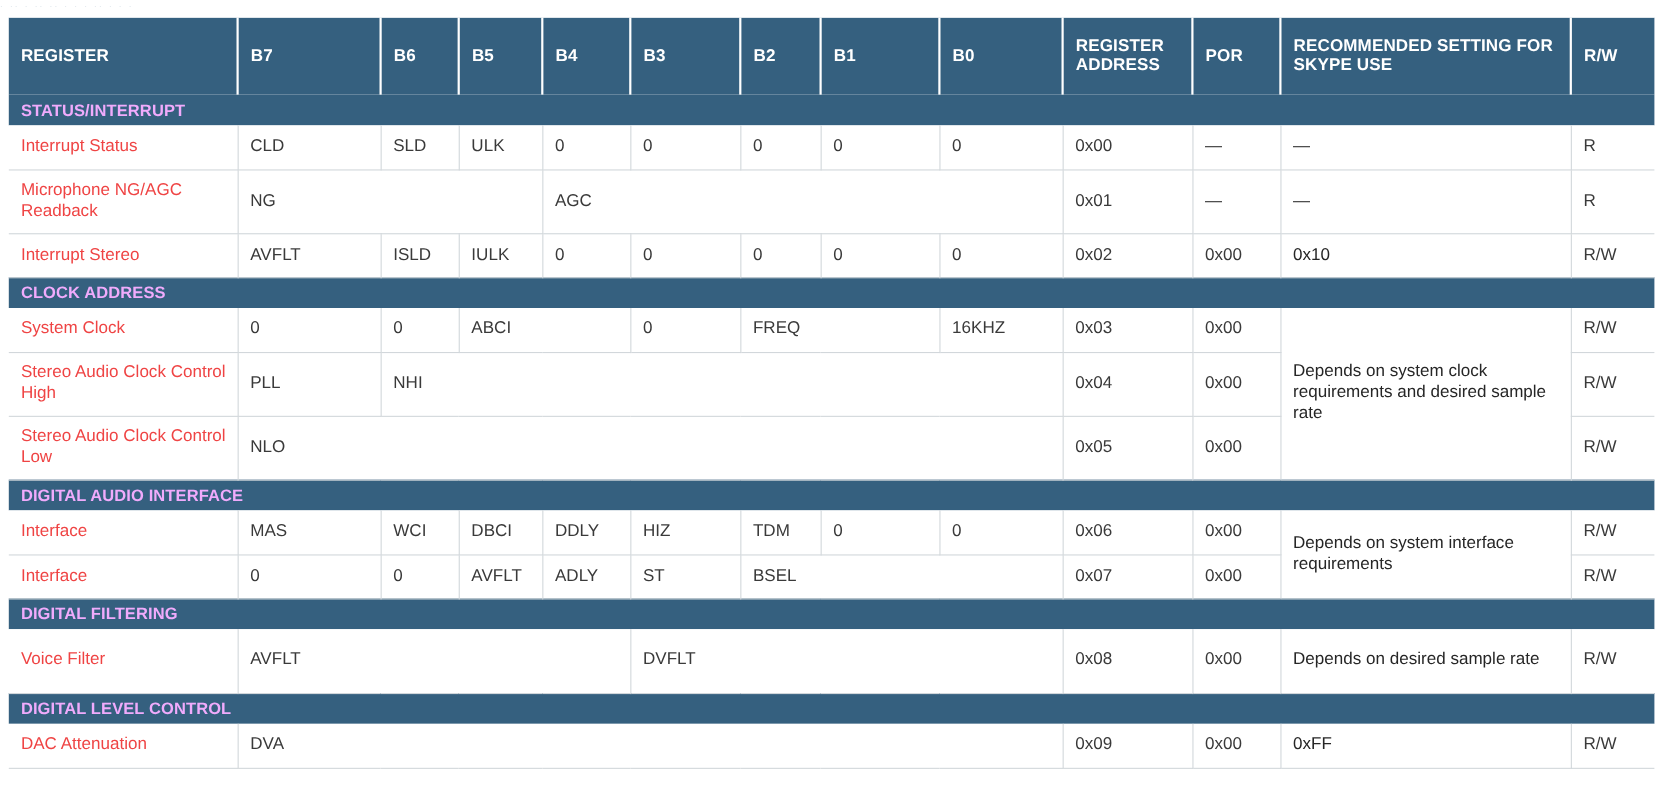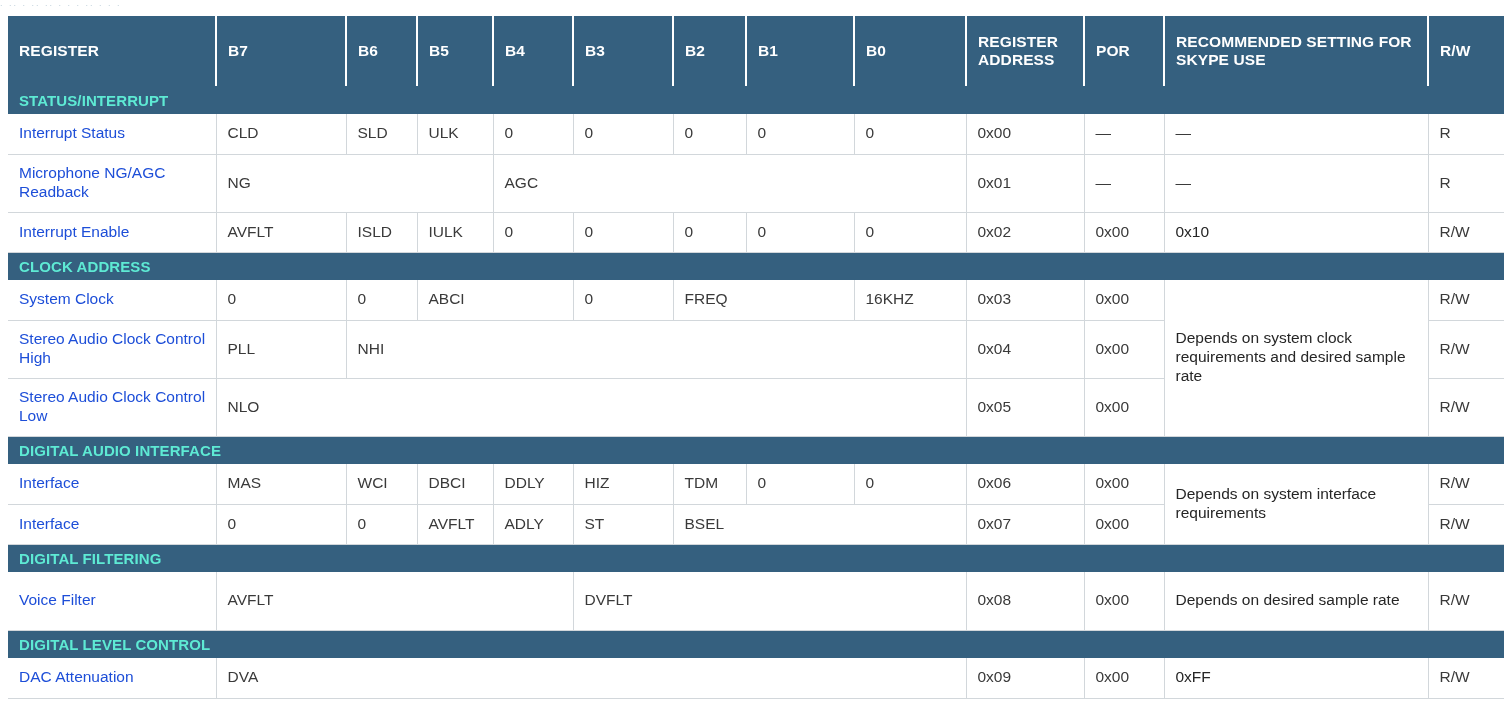--- a/index.html
+++ b/index.html
@@ -80,21 +80,21 @@
     border-right: 2px solid #ffffff;
     letter-spacing: 0.1px;
     line-height: 1.18;
     box-sizing: border-box;
   }
   thead th.last { border-right: none; }
 
   
   tr.section td {
     background: #35607f;
-    color: #5eead4;
+    color: #f0abfc;
     font-size: 15px;
     font-weight: bold;
     padding: 5px 10px 5px 11px;
     height: 28px;
     letter-spacing: 0.1px;
     box-sizing: border-box;
     border: none;
   }
 
   
@@ -107,21 +107,21 @@
     vertical-align: middle;
     padding: 7px 9px 7px 11px;
     border-right: 1px solid #d2d7db;
     border-bottom: 1px solid #d2d7db;
     box-sizing: border-box;
     line-height: 1.22;
     white-space: normal;
   }
   tbody td.d.last  { border-right: none; }
   tbody td.strong  { font-weight: normal; color: #262626; }
-  tbody td.name    { color: #1d4ed8; }
+  tbody td.name    { color: #ef4444; }
 
   tr.h-40 td.d  { height: 40px; }
   tr.h-58 td.d  { height: 58px; }
 
   
   .table-wrap:before {
     content: "";
     position: absolute;
     left: 0; top: -1px;
     width: 1496px; height: 1px;
@@ -197,21 +197,21 @@
           <td class="d name">Microphone NG/AGC Readback</td>
           <td class="d" colspan="3">NG</td>
           <td class="d" colspan="5">AGC</td>
           <td class="d">0x01</td>
           <td class="d">—</td>
           <td class="d">—</td>
           <td class="d last">R</td>
         </tr>
 
         <tr class="h-40">
-          <td class="d name">Interrupt Enable</td>
+          <td class="d name">Interrupt Stereo</td>
           <td class="d">AVFLT</td>
           <td class="d">ISLD</td>
           <td class="d">IULK</td>
           <td class="d">0</td>
           <td class="d">0</td>
           <td class="d">0</td>
           <td class="d">0</td>
           <td class="d">0</td>
           <td class="d">0x02</td>
           <td class="d">0x00</td>

